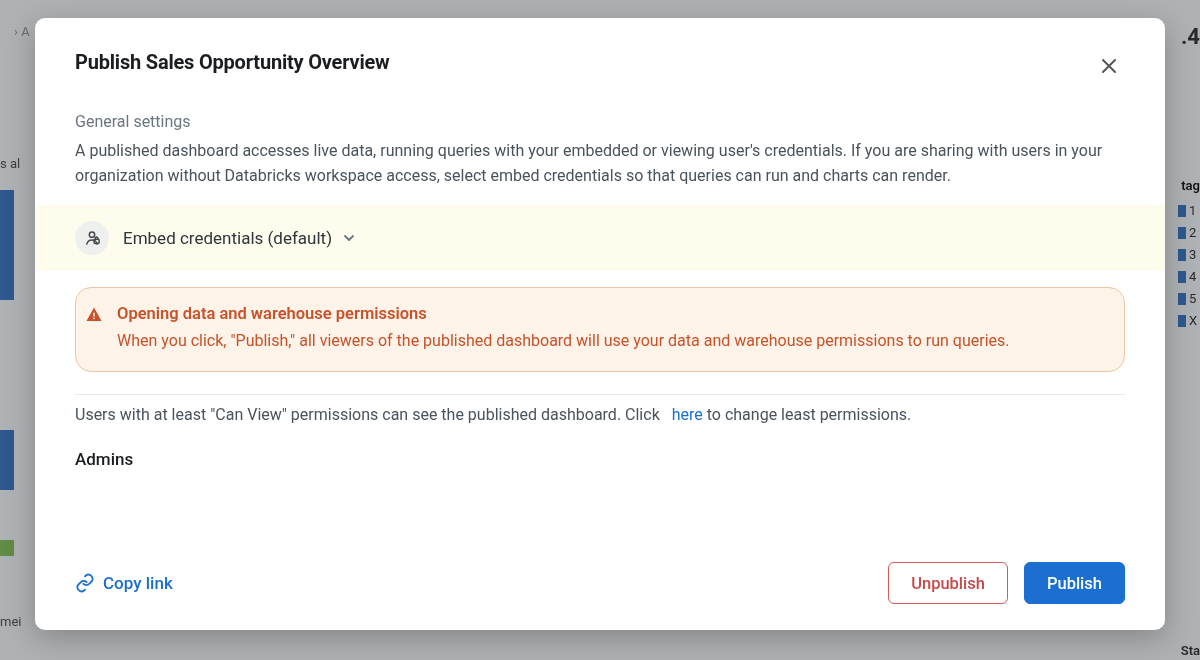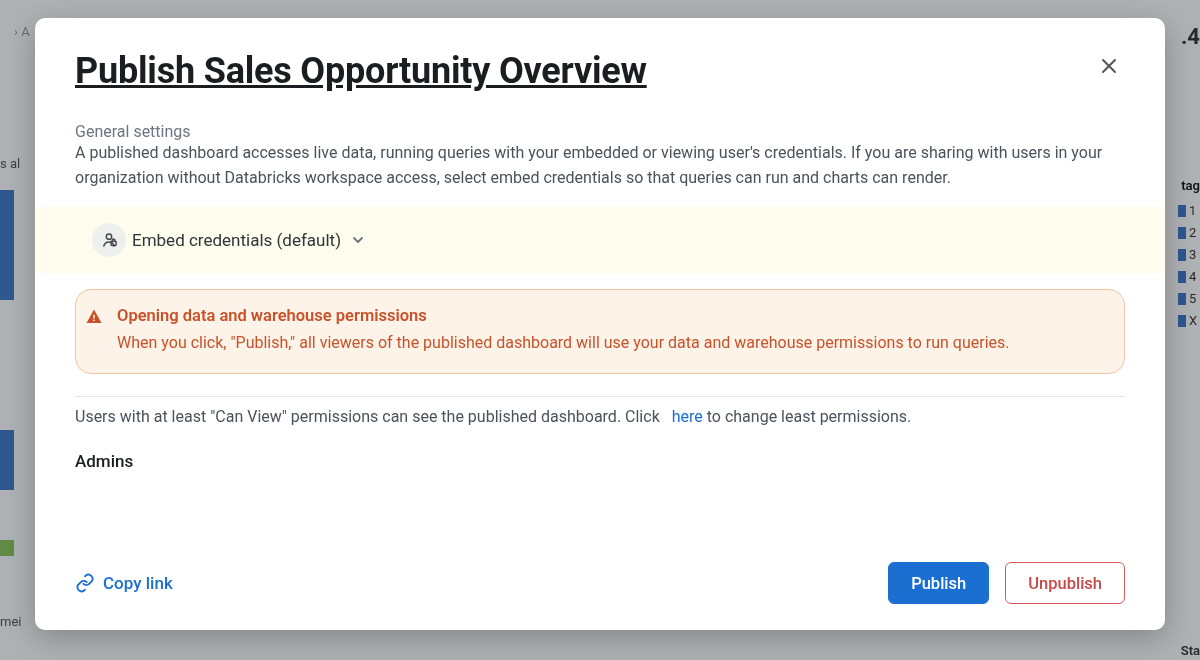--- a/index.html
+++ b/index.html
@@ -21,31 +21,31 @@
   .overlay { position:absolute; inset:0; background:rgba(50,55,60,0.35); }
 
   .modal {
     position:absolute; left:35px; right:35px; top:18px; bottom:30px;
     background:#fff; border-radius:10px;
     box-shadow: 0 8px 30px rgba(0,0,0,0.25);
     padding: 32px 40px 26px 40px;
     display:flex; flex-direction:column;
   }
   .modal-header { display:flex; justify-content:space-between; align-items:flex-start; }
-  .modal-title { font-size:36px; font-weight:700; color:#1b1e21; letter-spacing:-0.2px;text-decoration:underline; }
+  .modal-title { font-size:20px; font-weight:700; color:#1b1e21; letter-spacing:-0.2px; }
   .close-btn { width:32px; height:32px; display:flex; align-items:center; justify-content:center; cursor:pointer; color:#555; border-radius:4px; }
 
   .section-label { font-size:16px; color:#6b7682; margin-top:30px; }
-  .section-desc  { font-size:16px; color:#49535c; line-height:1.55; }
+  .section-desc  { font-size:16px; color:#49535c; margin-top:8px; line-height:1.55; }
 
   .embed-row {
     margin: 16px -40px 0 -40px;
-    padding: 16px 57px;
+    padding: 16px 40px;
     background: #fdfced;
-    display:flex; align-items:center; gap:6px;text-align:center;
+    display:flex; align-items:center; gap:14px;text-align:center;
   }
   .embed-icon {
     width:34px; height:34px; border-radius:50%;
     background:#eef0ee; display:flex; align-items:center; justify-content:center;
     color:#454a4e;
   }
   .embed-select {
     display:flex; align-items:center; gap:10px; cursor:pointer;
     color:#2f3538; font-size:17px;
   }
@@ -166,22 +166,22 @@
 
   <div class="footer">
     <div class="copy-link">
       <svg width="20" height="20" viewBox="0 0 24 24" fill="none" stroke="currentColor" stroke-width="2.2" stroke-linecap="round">
         <path d="M10 13a5 5 0 0 0 7 0l3-3a5 5 0 0 0-7-7l-1 1"></path>
         <path d="M14 11a5 5 0 0 0-7 0l-3 3a5 5 0 0 0 7 7l1-1"></path>
       </svg>
       <span>Copy link</span>
     </div>
     <div class="footer-right">
+      <div class="btn btn-outline-red">
+        <span>Unpublish</span>
+      </div>
       <div class="btn btn-primary">
         <span>Publish</span>
-      </div>
-      <div class="btn btn-outline-red">
-        <span>Unpublish</span>
       </div>
     </div>
   </div>
 
 </div>
 
 </body></html>

